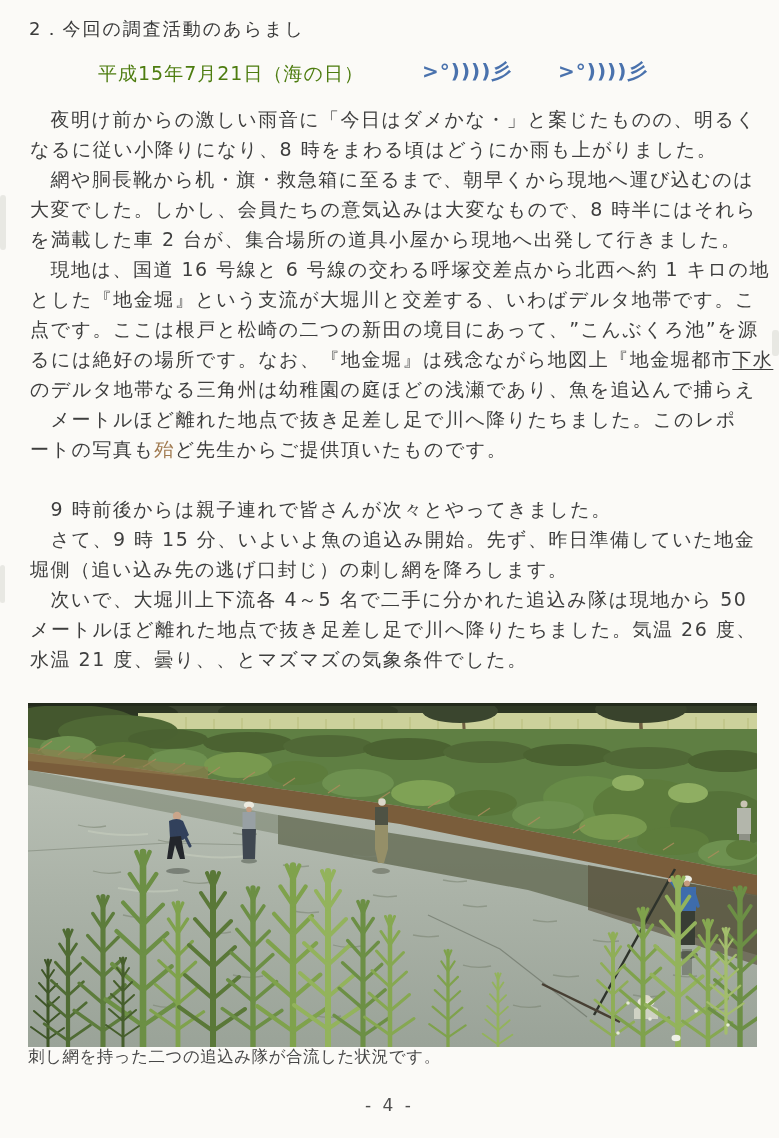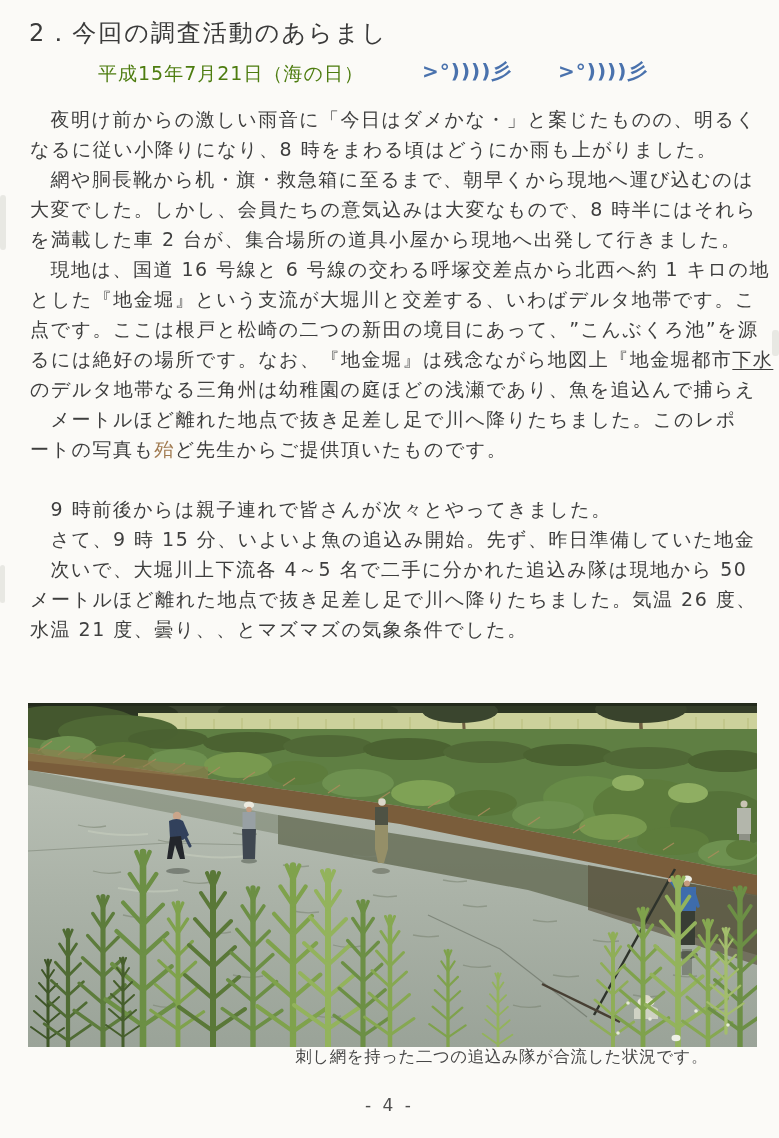--- a/index.html
+++ b/index.html
@@ -4,21 +4,21 @@
 <style>
   html,body{margin:0;padding:0;}
   body{
     width:779px;height:1138px;position:relative;
     background:#fbfaf7;
     font-family:"DejaVu Sans","Liberation Sans",sans-serif;
     color:#3b3b3b;overflow:hidden;
   }
   .heading{
     position:absolute;left:29px;top:17px;
-    font-size:24px;letter-spacing:2px;color:#3a3a3a;
+    font-size:18px;letter-spacing:2px;color:#3a3a3a;
   }
   .date-line{
     position:absolute;left:98px;top:61px;
     font-size:19px;letter-spacing:1px;color:#4d7c0f;white-space:pre;
   }
   .fish{
     position:absolute;top:58px;font-size:20px;font-weight:bold;
     letter-spacing:1px;white-space:pre;
   }
   .fish-1{left:422px;}
@@ -31,21 +31,21 @@
   .line{height:30px;white-space:pre;}
   .u{text-decoration:underline;text-underline-offset:3px;}
   .hl-brown{color:#a07a50;}
   .photo{
     position:absolute;left:28px;top:703px;width:729px;height:344px;
     background:#aab2a6;
   }
   .photo svg{display:block;}
   .caption{
     position:absolute;left:28px;top:1046px;width:729px;
-    box-sizing:border-box;padding-right:49px;text-align:right;
+    box-sizing:border-box;padding-right:49px;
     font-size:16.5px;letter-spacing:0.5px;color:#474747;white-space:pre;
   }
   .page-number{
     position:absolute;left:0;top:1095px;width:779px;text-align:center;
     font-size:17px;letter-spacing:3px;color:#4e4e4e;
   }
   .smudge{position:absolute;background:#d9d9d4;opacity:.55;border-radius:3px;}
   .smudge-1{left:0;top:195px;width:6px;height:55px;}
   .smudge-2{left:0;top:565px;width:5px;height:38px;}
   .smudge-3{left:772px;top:330px;width:7px;height:26px;}
@@ -67,20 +67,21 @@
   <div class="line">　現地は、国道 16 号線と 6 号線の交わる呼塚交差点から北西へ約 1 キロの地</div>
   <div class="line">とした『地金堀』という支流が大堀川と交差する、いわばデルタ地帯です。こ</div>
   <div class="line">点です。ここは根戸と松崎の二つの新田の境目にあって、”こんぶくろ池”を源</div>
   <div class="line"><span>るには絶好の場所です。なお、『地金堀』は残念ながら地図上『地金堀都市</span><span class="u">下水</span></div>
   <div class="line">のデルタ地帯なる三角州は幼稚園の庭ほどの浅瀬であり、魚を追込んで捕らえ</div>
   <div class="line">　メートルほど離れた地点で抜き足差し足で川へ降りたちました。このレポ</div>
   <div class="line"><span>ートの写真も</span><span class="hl-brown">殆</span><span>ど先生からご提供頂いたものです。</span></div>
   <div class="line"></div>
   <div class="line">　9 時前後からは親子連れで皆さんが次々とやってきました。</div>
   <div class="line">　さて、9 時 15 分、いよいよ魚の追込み開始。先ず、昨日準備していた地金</div>
+  <div class="line">堀側（追い込み先の逃げ口封じ）の刺し網を降ろします。</div>
   <div class="line">　次いで、大堀川上下流各 4～5 名で二手に分かれた追込み隊は現地から 50</div>
   <div class="line">メートルほど離れた地点で抜き足差し足で川へ降りたちました。気温 26 度、</div>
   <div class="line">水温 21 度、曇り、、とマズマズの気象条件でした。</div>
 </div>
 
 <div class="photo">
 <svg width="729" height="344" viewBox="0 0 729 344" xmlns="http://www.w3.org/2000/svg">
   <defs>
     <linearGradient id="waterG" x1="0" y1="0" x2="0" y2="1">
       <stop offset="0" stop-color="#b9c0b5"></stop>

